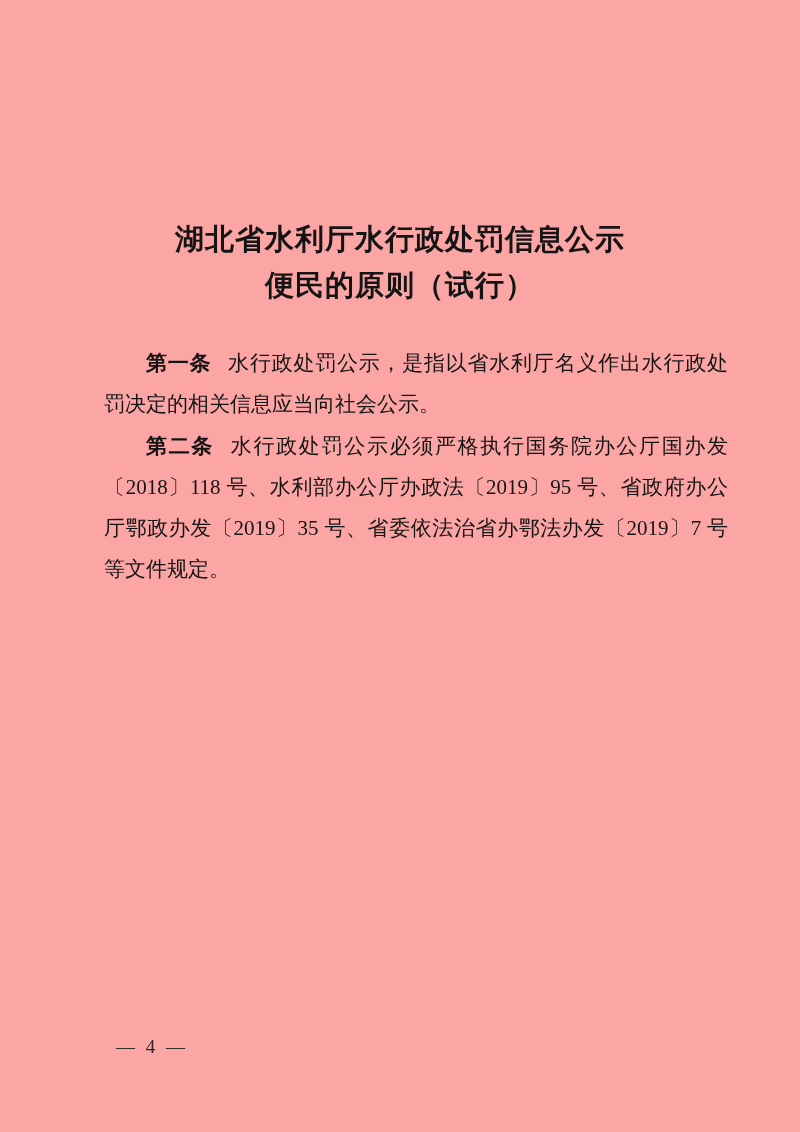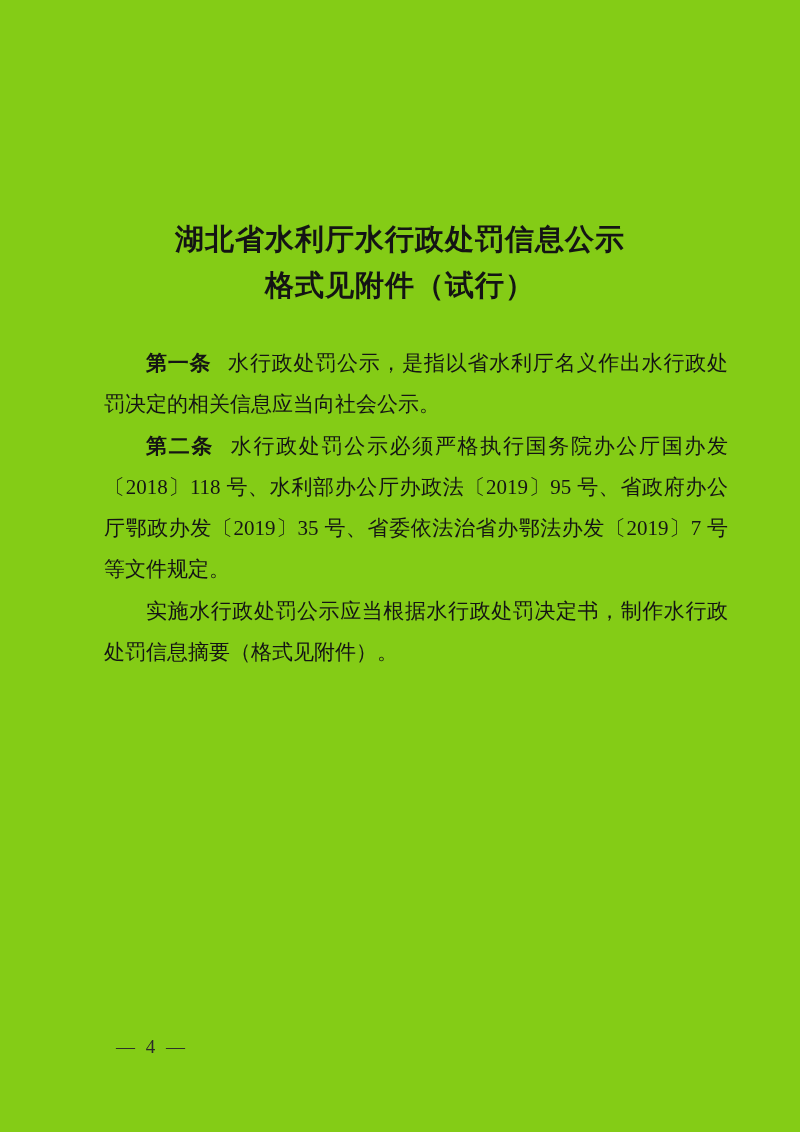--- a/index.html
+++ b/index.html
@@ -5,21 +5,21 @@
   html, body {
     margin: 0;
     padding: 0;
     background: #e8e8e8;
   }
   .page {
     position: relative;
     width: 800px;
     height: 1132px;
     margin: 0 auto;
-    background: #84cc16;
+    background: #fca5a5;
     color: #141414;
     font-family: "Liberation Serif", "DejaVu Serif", serif;
     overflow: hidden;
     box-sizing: border-box;
   }
   .doc-title {
     padding-top: 216px;
     text-align: center;
     font-size: 29px;
     line-height: 46px;
@@ -55,24 +55,23 @@
     color: #2a2a2a;
   }
 </style>
 </head>
 <body>
 
 <div class="page">
 
   <div class="doc-title">
     <div>湖北省水利厅水行政处罚信息公示</div>
-    <div>格式见附件（试行）</div>
+    <div>便民的原则（试行）</div>
   </div>
 
   <div class="doc-body">
     <p class="para"><span class="para-lead">第一条</span><span>水行政处罚公示，是指以省水利厅名义作出水行政处罚决定的相关信息应当向社会公示。</span></p>
     <p class="para"><span class="para-lead">第二条</span><span>水行政处罚公示必须严格执行国务院办公厅国办发〔2018〕118 号、水利部办公厅办政法〔2019〕95 号、省政府办公厅鄂政办发〔2019〕35 号、省委依法治省办鄂法办发〔2019〕7 号等文件规定。</span></p>
-    <p class="para"><span class="para-lead"></span><span>实施水行政处罚公示应当根据水行政处罚决定书，制作水行政处罚信息摘要（格式见附件）。</span></p>
   </div>
 
   <div class="page-footer">— 4 —</div>
 
 </div>
 
 </body></html>

